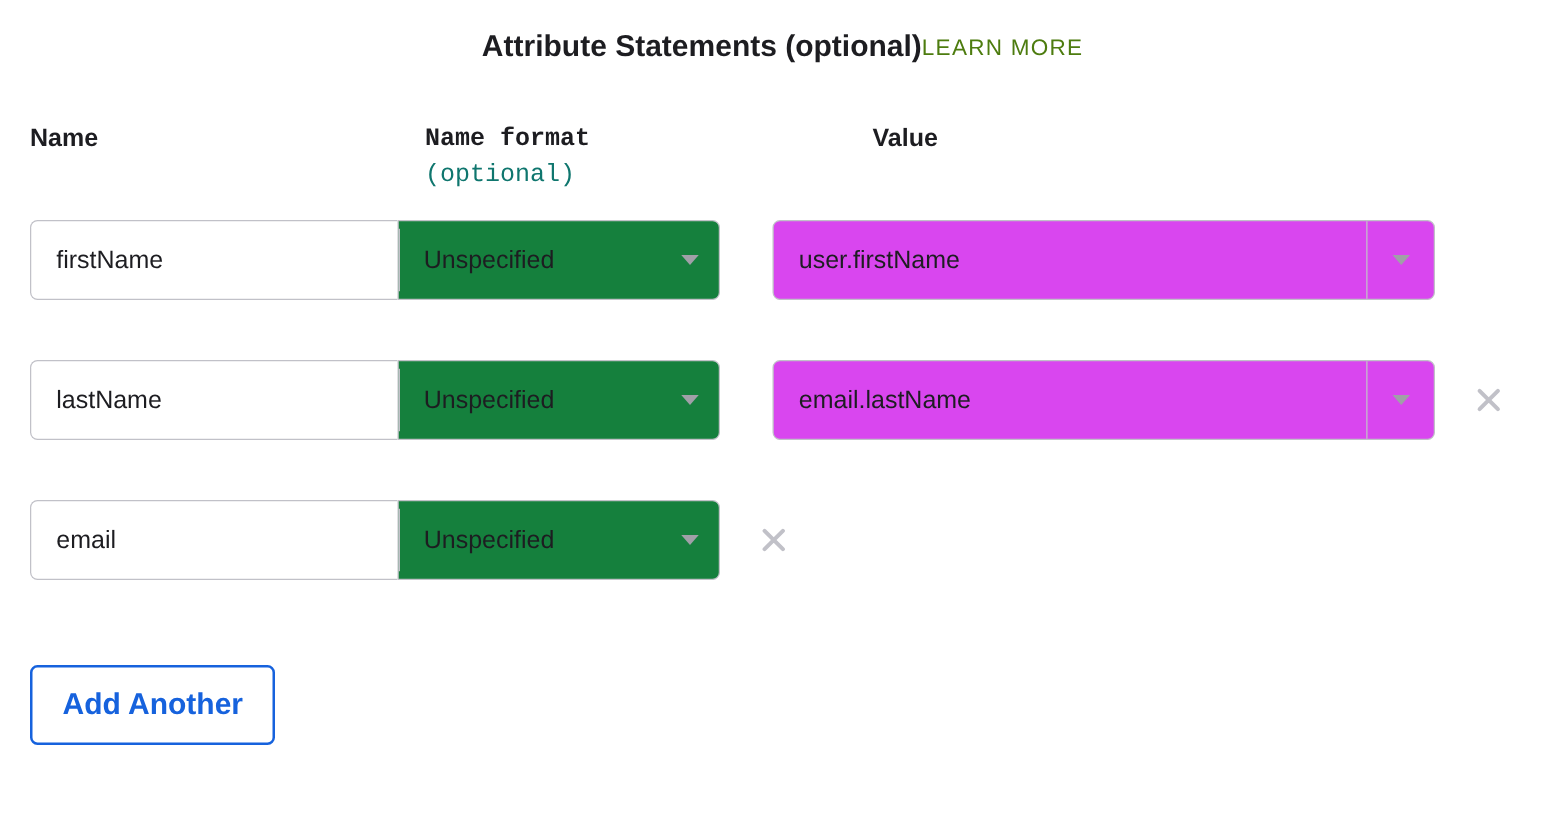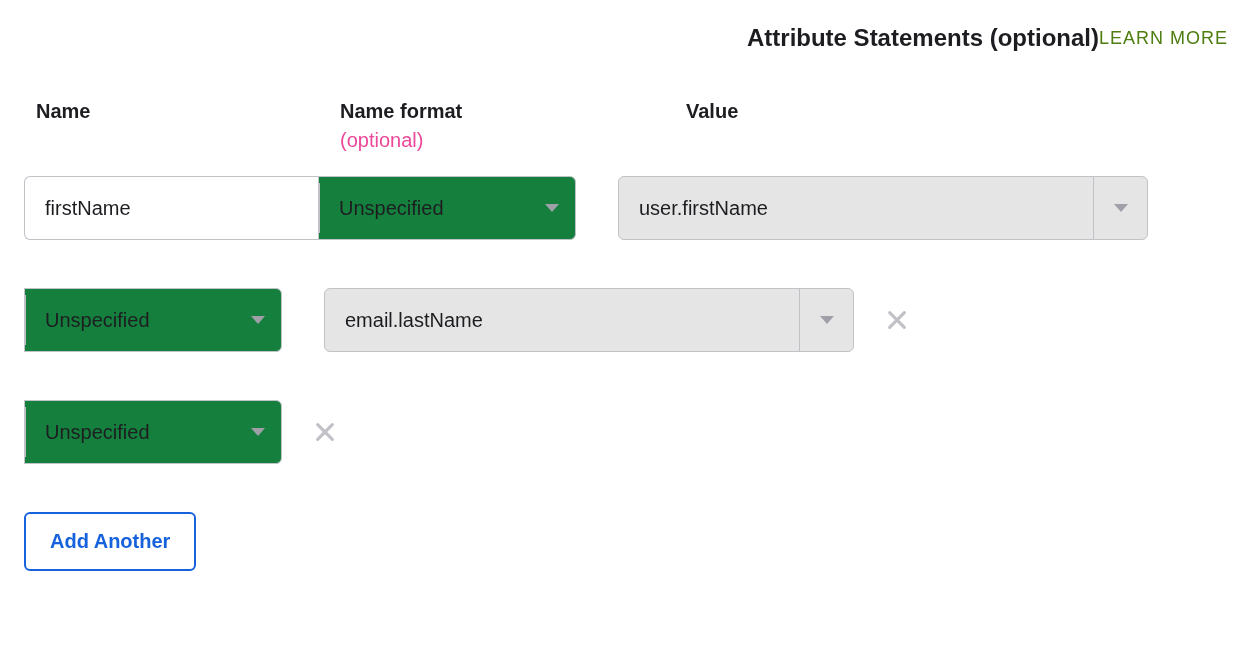--- a/index.html
+++ b/index.html
@@ -9,62 +9,63 @@
     }
     body {
       font-family: -apple-system, BlinkMacSystemFont, "Segoe UI", Helvetica, Arial, sans-serif;
       background: #fff;
       padding: 24px;
       color: #1d1d21;
       width: 1252px;
     }
     .header-row {
       display: flex;
-      justify-content: flex-end;
+      justify-content: center;
       align-items: center;
       margin-bottom: 48px;
     }
     .section-title {
       font-size: 24px;
       font-weight: 600;
       color: #1d1d21;
     }
     .learn-more {
       font-size: 18px;
       font-weight: 500;
       letter-spacing: 1px;
       color: #4d7c0f;
       text-decoration: none;
       cursor: pointer;
     }
     .columns-header {
       display: flex;
-      gap: 4px;
+      gap: 16px;
       margin-bottom: 24px;
       justify-content: center;
     }
     .col-header {
       font-size: 20px;
       font-weight: 600;
       color: #1d1d21;
     }
     .col-name-hdr {
       width: 300px;
     }
     .col-format-hdr {
       width: 300px;
+      font-family: Liberation Mono, monospace;
     }
     .col-value-hdr {
       margin-left: 42px;
       width: 530px;
     }
     .optional-hint {
       font-size: 20px;
       font-weight: 400;
-      color: #ec4899;
+      color: #0f766e;
       margin-top: 6px;
     }
     .rows {
       display: flex;
       flex-direction: column;
       gap: 48px;
     }
     .attr-row {
       display: flex;
       align-items: center;
@@ -106,21 +107,21 @@
       background: #c1c1c8;
     }
     .value-combo {
       margin-left: 42px;
       width: 530px;
       height: 64px;
       border: 1px solid #c1c1c8;
       border-radius: 6px;
       display: flex;
       align-items: center;
-      background: #e5e5e5;
+      background: #d946ef;
       cursor: text;
     }
     .value-text {
       flex: 1;
       padding: 0 20px;
       font-size: 20px;
       color: #1d1d21;
     }
     .value-caret-box {
       width: 54px;
@@ -151,26 +152,26 @@
     .remove-btn svg {
       width: 22px;
       height: 22px;
     }
     .remove-placeholder {
       margin-left: 28px;
       width: 30px;
       height: 30px;
     }
     .add-another-btn {
-      margin-top: 48px;
+      margin-top: 68px;
       border: 2px solid #1662dd;
       border-radius: 6px;
       background: #fff;
       color: #1662dd;
-      font-size: 20px;
+      font-size: 24px;
       font-weight: 600;
       padding: 16px 24px;
       cursor: pointer;
     }
   </style>
 </head>
 <body>
 
 
 
@@ -203,38 +204,40 @@
     <div class="value-combo">
       <span class="value-text">user.firstName</span>
       <div class="value-caret-box">
         <span class="caret-down"></span>
       </div>
     </div>
     <div class="remove-placeholder"></div>
   </div>
 
   <div class="attr-row">
+    <input class="name-input" type="text" value="lastName" style="">
     <div class="format-select">
       <span>Unspecified</span>
       <span class="caret-down"></span>
     </div>
     <div class="value-combo">
       <span class="value-text">email.lastName</span>
       <div class="value-caret-box">
         <span class="caret-down"></span>
       </div>
     </div>
     <div class="remove-btn">
       <svg viewBox="0 0 24 24">
         <path d="M4 4 L20 20 M20 4 L4 20" stroke="currentColor" stroke-width="3.5" stroke-linecap="round" fill="none"></path>
       </svg>
     </div>
   </div>
 
   <div class="attr-row">
+    <input class="name-input" type="text" value="email" style="">
     <div class="format-select">
       <span>Unspecified</span>
       <span class="caret-down"></span>
     </div>
     <div class="remove-btn">
       <svg viewBox="0 0 24 24">
         <path d="M4 4 L20 20 M20 4 L4 20" stroke="currentColor" stroke-width="3.5" stroke-linecap="round" fill="none"></path>
       </svg>
     </div>
   </div>

